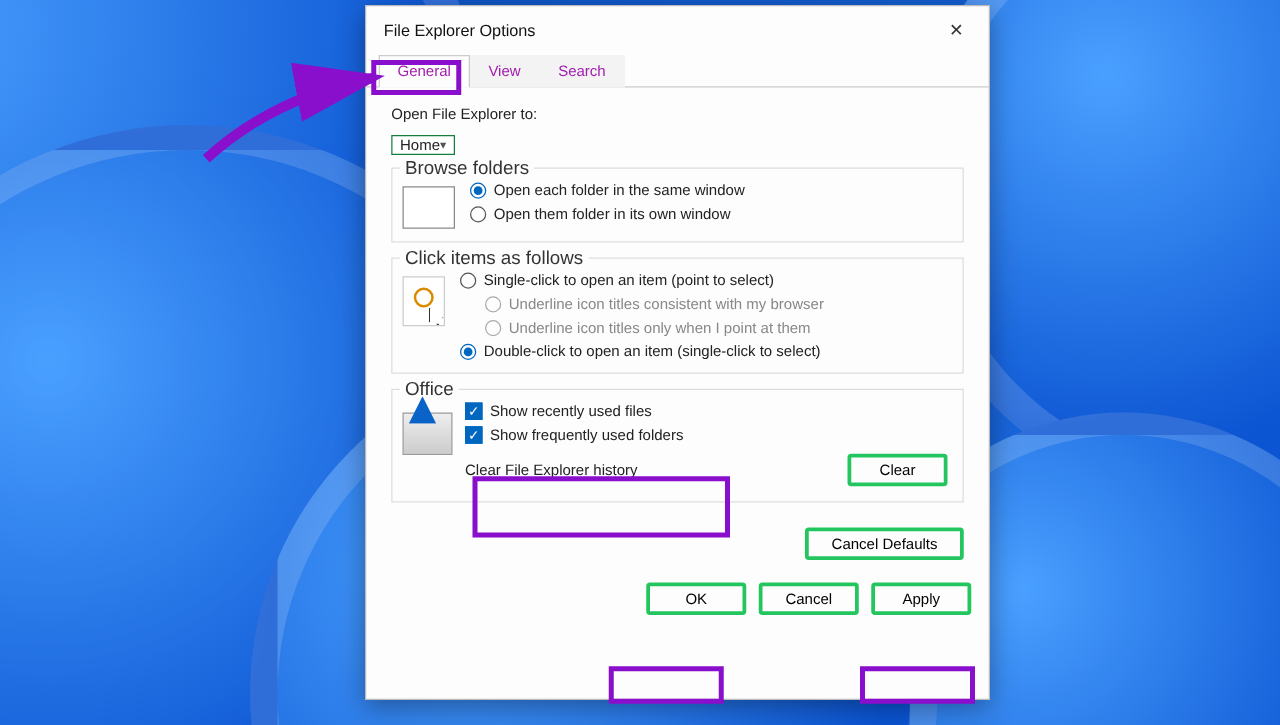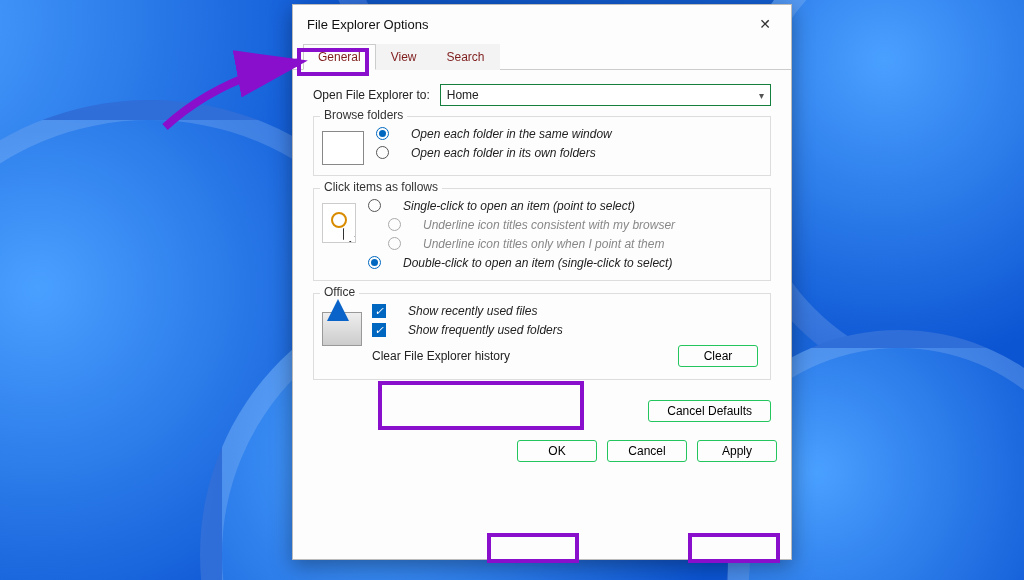--- a/index.html
+++ b/index.html
@@ -66,42 +66,43 @@
     }
     .tabs {
       display: flex;
       padding-left: 10px;
       border-bottom: 1px solid #ccc;
       margin-top: 4px;
     }
     .tab {
       padding: 5px 14px;
       font-size: 12px;
-      color: #7f1d1d;
+      color: #a21caf;
       cursor: pointer;
       position: relative;
       top: 1px;
       background: #f3f3f3;
       border: 1px solid transparent;
     }
     .tab.active {
       background: #fdfdfd;
       border: 1px solid #ccc;
       border-bottom: 1px solid #fdfdfd;
     }
     .content {
       padding: 14px 20px 8px 20px;
       font-size: 12px;
       color: #222;
     }
     .row {
       display: flex;
-      align-items: center;
+      align-items: flex-start;
       gap: 10px;
       margin-bottom: 10px;
+      flex-direction: column;
     }
     .select {
       flex: 1;
       border: 1px solid #15803d;
       height: 22px;
       padding: 0 6px;
       display: flex;
       align-items: center;
       justify-content: space-between;
       font-size: 12px;
@@ -117,21 +118,21 @@
       padding: 10px 8px 10px 8px;
       margin: 4px 0 12px 0;
       position: relative;
     }
     .group-label {
       position: absolute;
       top: -9px;
       left: 6px;
       background: #fdfdfd;
       padding: 0 4px;
-      font-size: 12px;
+      font-size: 15px;
       color: #333;
     }
     .group-body {
       display: flex;
       gap: 12px;
       align-items: flex-start;
     }
     .icon-folder {
       width: 42px;
       height: 34px;
@@ -181,25 +182,24 @@
       background: #0a63c9;
       clip-path: polygon(50% 0, 100% 100%, 0 100%);
     }
     .options {
       display: flex;
       flex-direction: column;
       gap: 5px;
     }
     .radio, .check {
       display: flex;
-      align-items: flex-start;
-      gap: 22px;
-      font-size: 12px;
-      cursor: pointer;
-      font-style: italic;
+      align-items: flex-end;
+      gap: 6px;
+      font-size: 12px;
+      cursor: pointer;
     }
     .radio .r {
       width: 13px; height: 13px;
       border: 1px solid #555;
       border-radius: 50%;
       display: inline-flex;
       align-items: center;
       justify-content: center;
       flex-shrink: 0;
     }
@@ -228,21 +228,21 @@
       color: #fff;
     }
     .privacy-group .options { margin-left: 50px; }
     .clear-row {
       display: flex;
       justify-content: space-between;
       align-items: center;
       padding: 8px 4px 2px 50px;
     }
     .btn {
-      border: 1px solid #22c55e;
+      border: 3px solid #22c55e;
       background: #fdfdfd;
       padding: 3px 18px;
       font-size: 12px;
       cursor: pointer;
       min-width: 80px;
       text-align: center;
       border-radius: 3px;
     }
     .restore-row {
       display: flex;
@@ -307,21 +307,21 @@
       <span class="group-label">Browse folders</span>
       <div class="group-body">
         <div class="icon-folder"></div>
         <div class="options">
           <label class="radio selected">
             <span class="r"></span>
             <span>Open each folder in the same window</span>
           </label>
           <label class="radio">
             <span class="r"></span>
-            <span>Open each folder in its own folders</span>
+            <span>Open them folder in its own window</span>
           </label>
         </div>
       </div>
     </div>
 
     <div class="group">
       <span class="group-label">Click items as follows</span>
       <div class="group-body">
         <div class="icon-file">
             <div class="cursor"></div>

